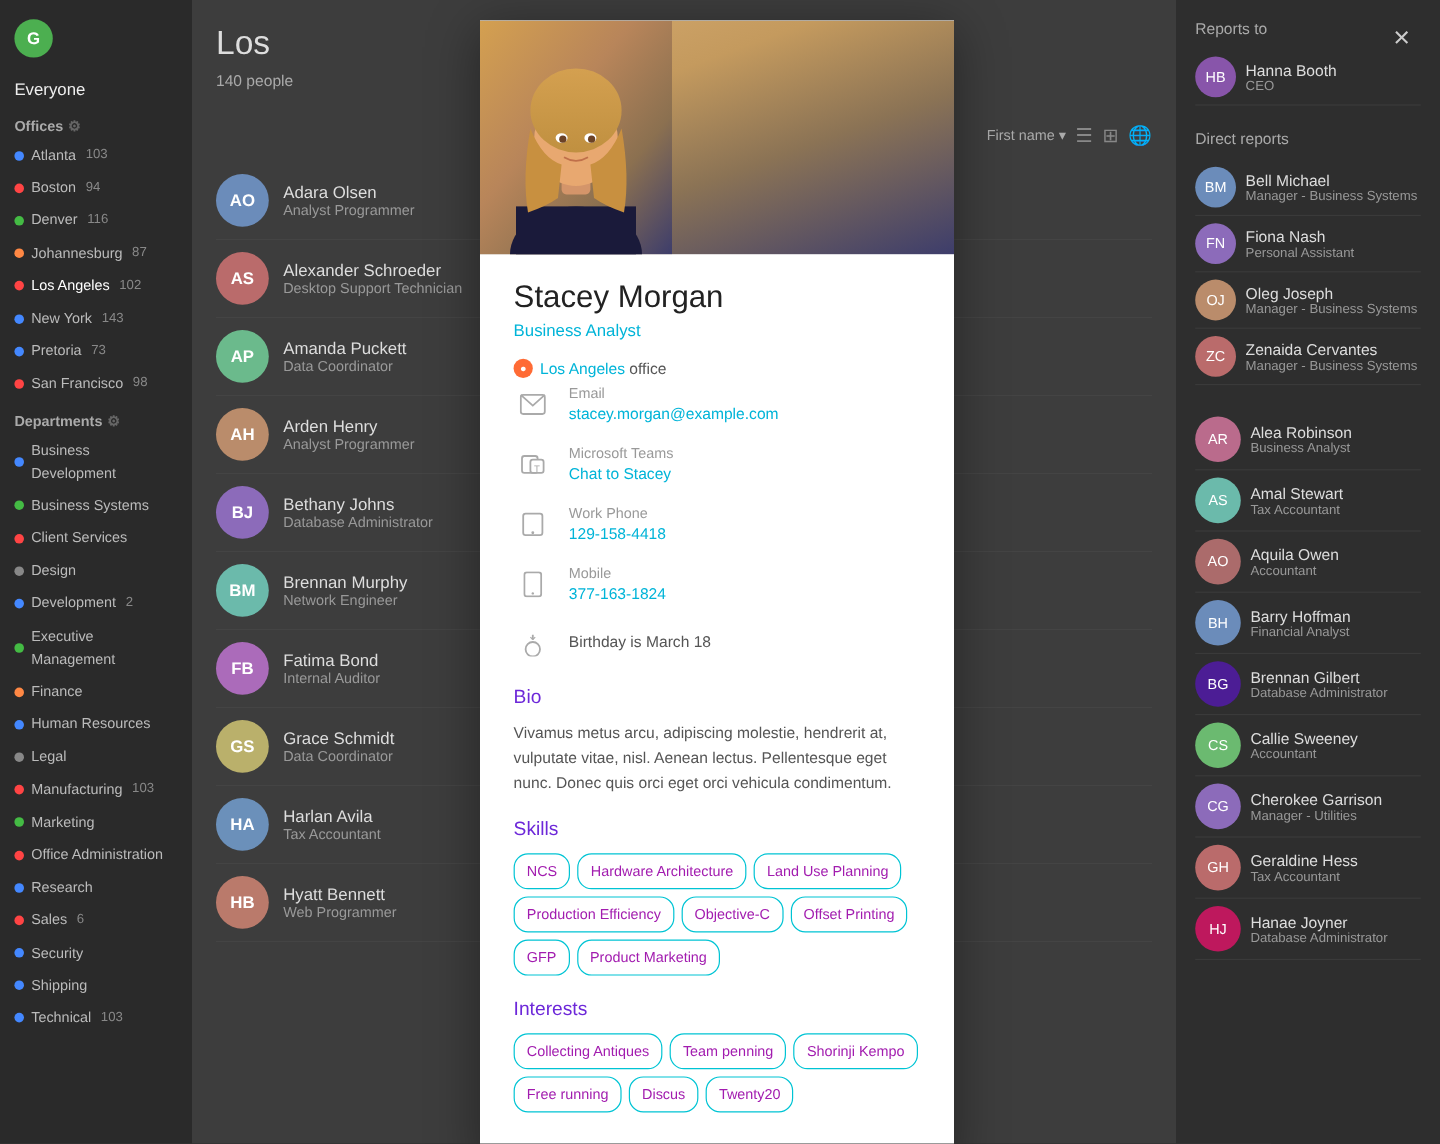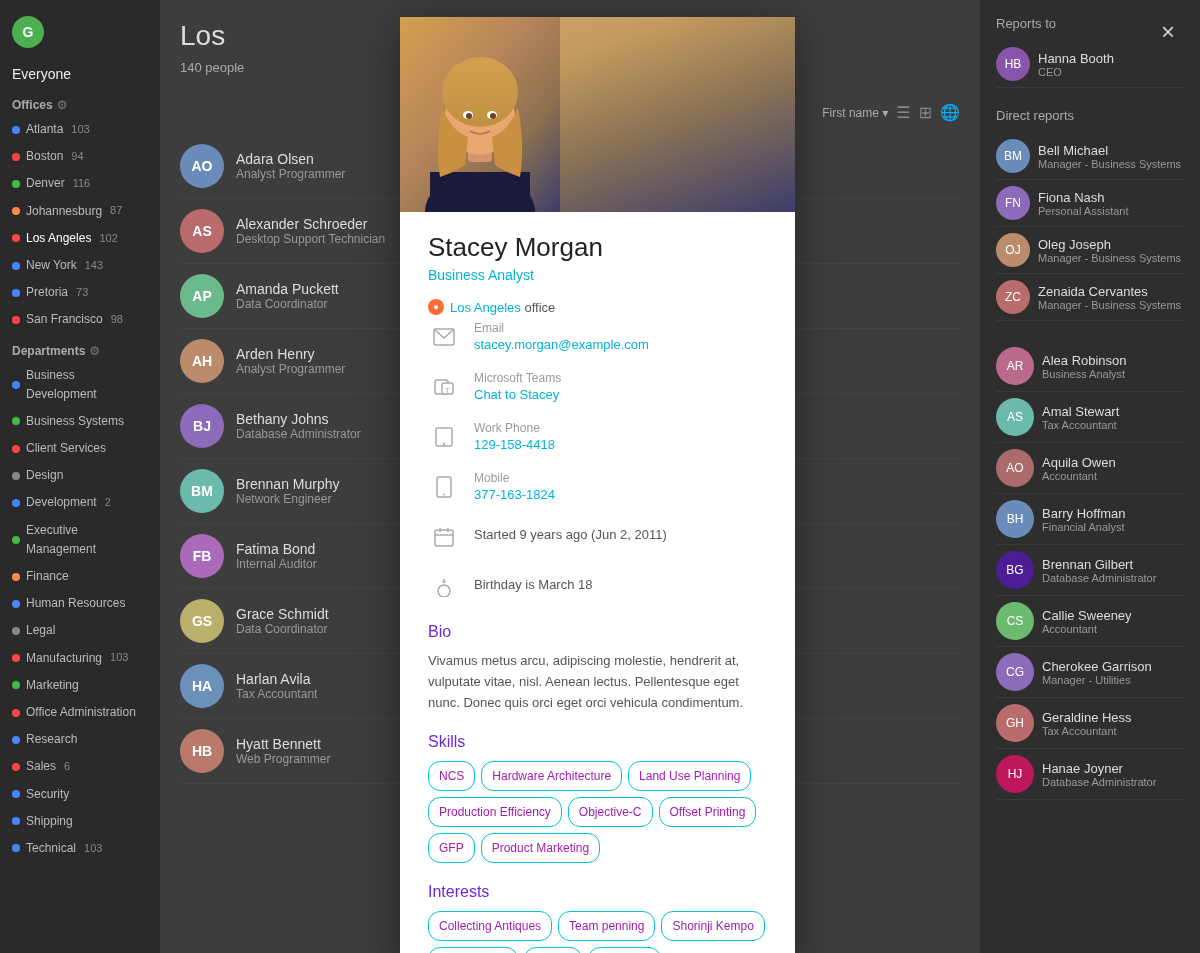--- a/index.html
+++ b/index.html
@@ -613,31 +613,20 @@
             <rect x="1" y="1" width="14" height="20" rx="2" fill="none" stroke="#aaa" stroke-width="1.5"></rect>
             <circle cx="8" cy="18.5" r="1" fill="#aaa"></circle>
           </svg>
       </div>
       <div>
         <div class="info-label">Mobile</div>
         <div class="info-value">377-163-1824</div>
       </div>
     </div>
 
-    <div class="info-row">
-      <div class="info-icon">
-        <svg width="20" height="20" viewBox="0 0 20 20">
-            <rect x="1" y="3" width="18" height="16" rx="2" fill="none" stroke="#aaa" stroke-width="1.5"></rect>
-            <line x1="1" y1="8" x2="19" y2="8" stroke="#aaa" stroke-width="1.5"></line>
-            <line x1="6" y1="1" x2="6" y2="5" stroke="#aaa" stroke-width="1.5"></line>
-            <line x1="14" y1="1" x2="14" y2="5" stroke="#aaa" stroke-width="1.5"></line>
-          </svg>
-      </div>
-      <div class="info-value dark" style="color:#555;font-size:13px;padding-top:6px;">Started 9 years ago (Jun 2, 2011)</div>
-    </div>
 
     <div class="info-row">
       <div class="info-icon">
         <svg width="20" height="20" viewBox="0 0 20 20">
             <circle cx="10" cy="14" r="6" fill="none" stroke="#aaa" stroke-width="1.5"></circle>
             <line x1="10" y1="2" x2="10" y2="6" stroke="#aaa" stroke-width="1.5"></line>
             <line x1="10" y1="6" x2="8" y2="4" stroke="#aaa" stroke-width="1"></line>
             <line x1="10" y1="6" x2="12" y2="4" stroke="#aaa" stroke-width="1"></line>
           </svg>
       </div>

